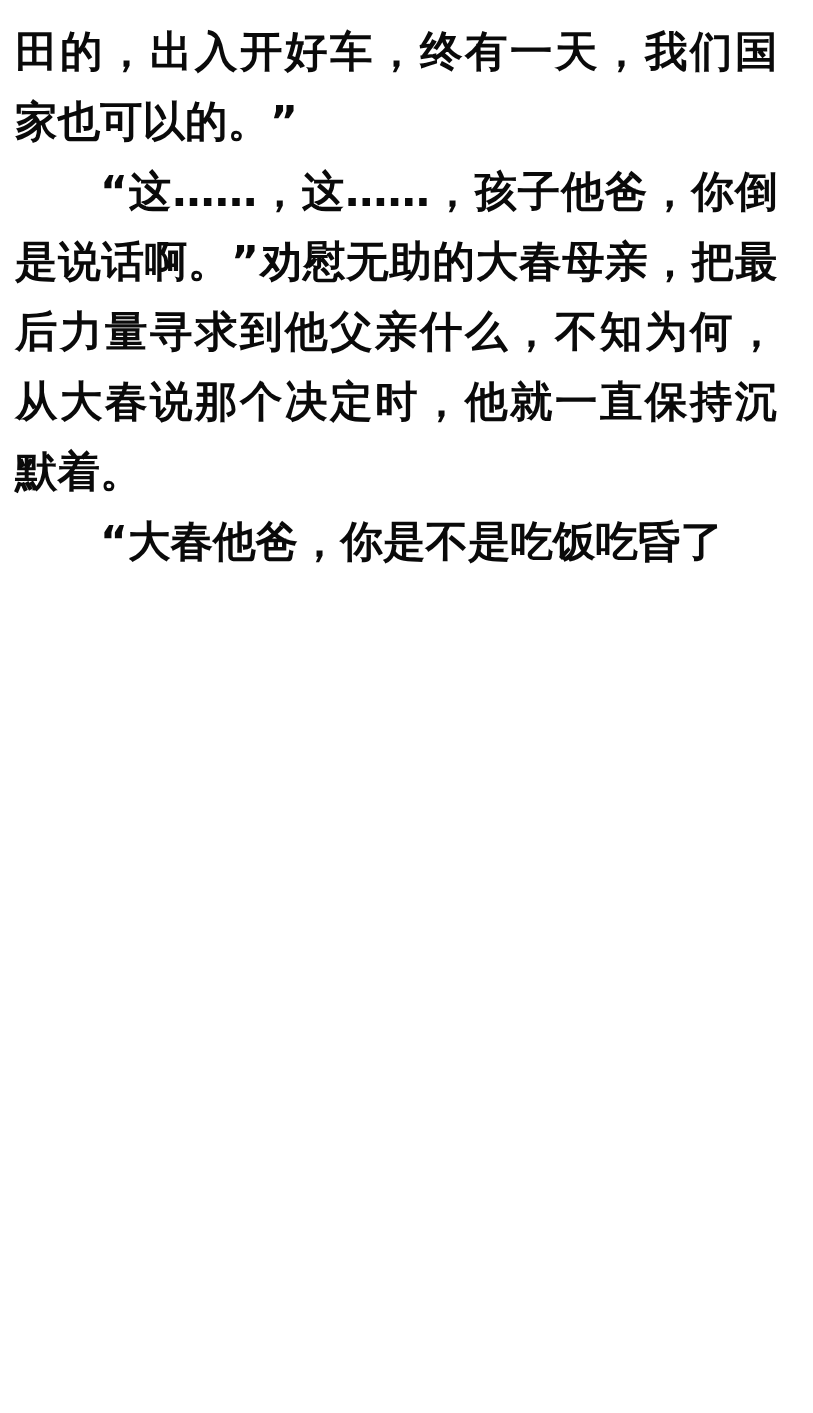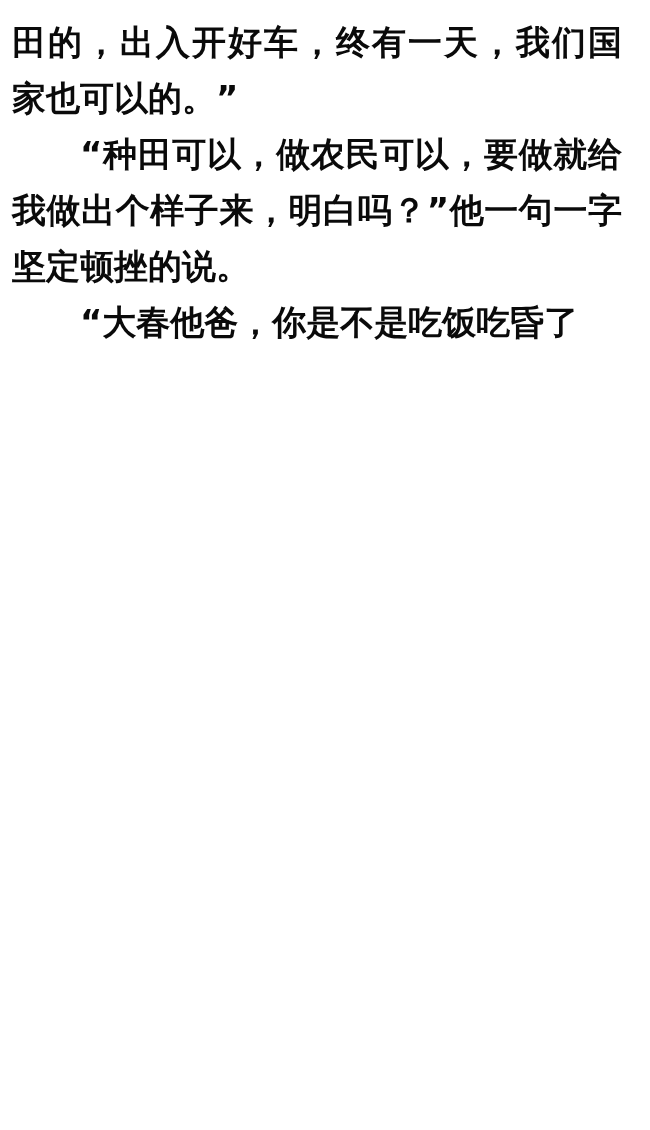--- a/index.html
+++ b/index.html
@@ -34,15 +34,15 @@
   }
   .indent {
     text-indent: 68px;
   }
 </style>
 </head>
 <body>
 
 <div id="page">
   <p class="para">田的，出入开好车，终有一天，我们国家也可以的。”</p>
-  <p class="para indent">“种田可以，做农民可以，要做就给我做出个样子来，明白吗？”他一句一字坚定顿挫的说。</p>
+  <p class="para indent">“这……，这……，孩子他爸，你倒是说话啊。”劝慰无助的大春母亲，把最后力量寻求到他父亲什么，不知为何，从大春说那个决定时，他就一直保持沉默着。</p>
   <p class="para indent">“大春他爸，你是不是吃饭吃昏了</p>
 </div>
 
 </body></html>

